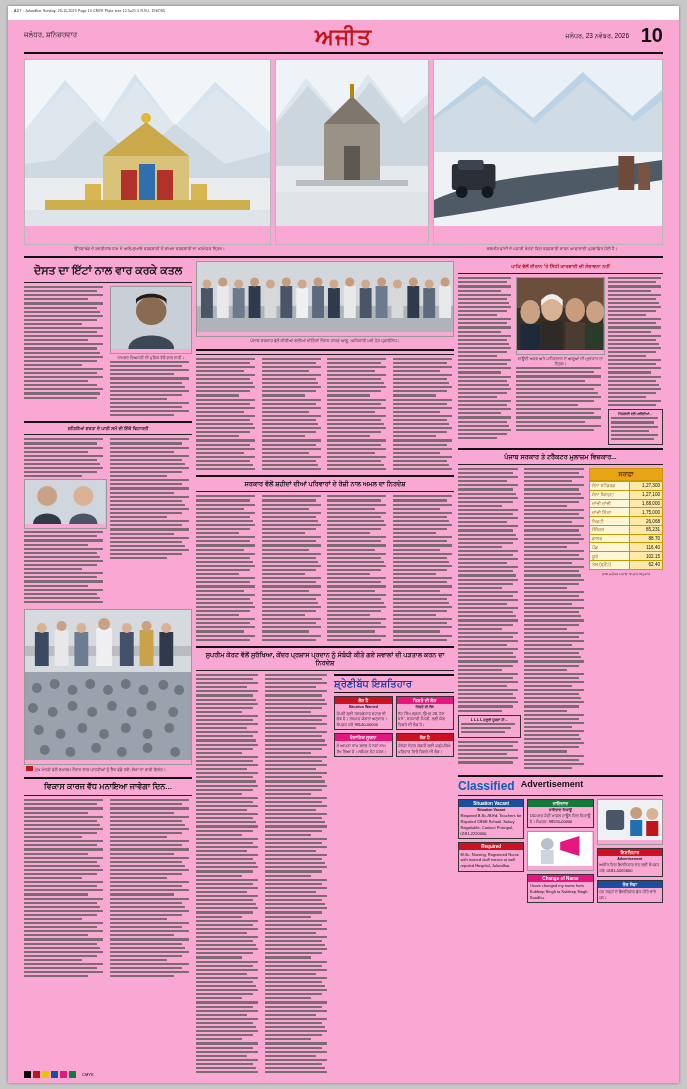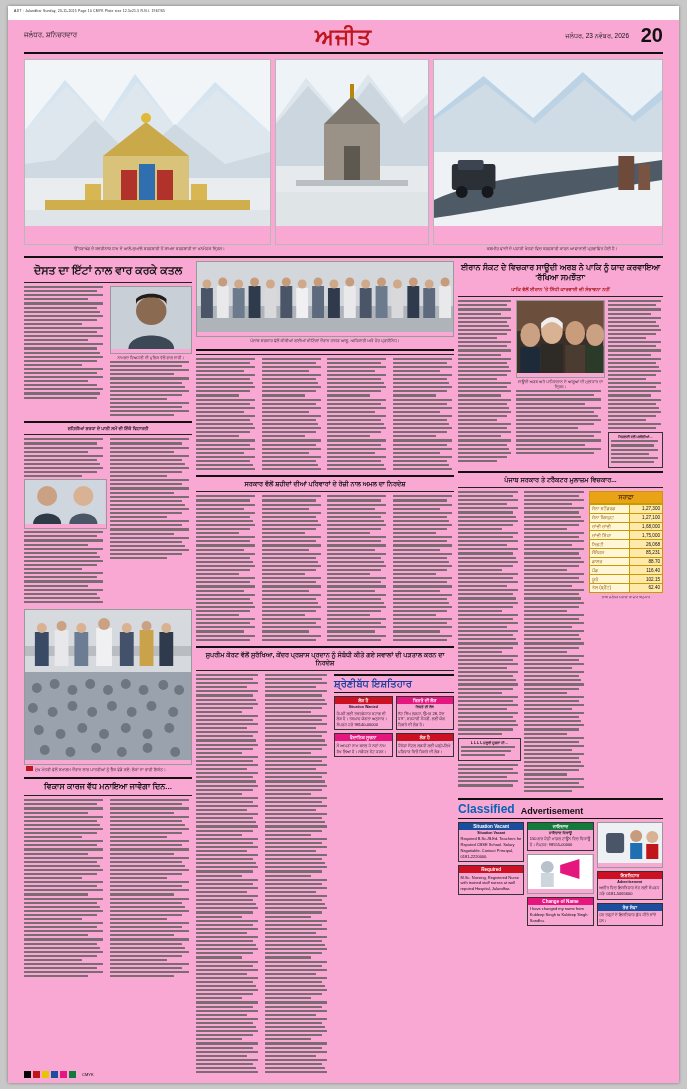--- a/index.html
+++ b/index.html
@@ -33,21 +33,21 @@
   .sub{font-size:4.6px;text-align:center;color:#111;margin:2px 0;font-weight:bold;}
   .kicker{font-size:5px;text-align:center;color:#b01419;font-weight:bold;margin:2px 0;}
   .box{border:1px solid #333;padding:2px;}
   
   .mtable{width:100%;border-collapse:collapse;font-size:4.6px;}
   .mtable td{border:1px solid #c99a00;padding:1.4px 2px;}
   .mtable td.l{background:#fff6d8;color:#8a5a00;}
   .mtable td.r{background:#ffe9a8;text-align:right;color:#111;}
   .gold-head{background:#e8a317;color:#5a2d00;text-align:center;font-size:6px;font-weight:bold;padding:2px;border:1px solid #c99a00;}
   
-  .cls-bar{display:flex;align-items:flex-end;gap:6px;border-top:2px solid #111;border-bottom:1px solid #111;padding:2px 0;}
+  .cls-bar{display:flex;align-items:flex-start;gap:6px;border-top:2px solid #111;border-bottom:1px solid #111;padding:2px 0;}
   .cls-pb{font-size:10px;font-weight:bold;color:#1a3fa0;}
   .cls-en{font-size:12px;font-weight:bold;color:#0b63b5;}
   .cls-en2{font-size:9px;font-weight:bold;color:#111;}
   .cbox{border:1px solid #333;margin-bottom:3px;}
   .cbox .ch{font-size:4.6px;font-weight:bold;text-align:center;color:#fff;padding:1px;}
   .cbox .cb{padding:1.5px;}
   .pinkhead{background:#e5177f;}
   .redh{background:#cc1122;}
   .blueh{background:#1a4fa0;}
   .greenh{background:#127a3a;}
@@ -67,21 +67,21 @@
   <div class="sheet">
 
     <div class="reg-strip">AJIT : Jalandhar   Sunday, 23-11-2025   Page 10   CMYK   Plate size 12.5x21.5   R.N.I. 1967/65</div>
 
     <div class="inner">
 
       <div class="masthead">
         <div class="mh-left">ਜਲੰਧਰ, ਸ਼ਨਿਚਰਵਾਰ</div>
         <div class="mh-logo">ਅਜੀਤ</div>
         <div class="mh-date">ਜਲੰਧਰ, 23 ਨਵੰਬਰ, 2026</div>
-        <div class="mh-pg">20</div>
+        <div class="mh-pg">10</div>
       </div>
 
       <div class="photorow">
         <div class="ph ph1">
           <svg viewBox="0 0 245 166" width="100%" height="166" preserveAspectRatio="none">
             <defs>
                 <linearGradient id="sky1" x1="0" y1="0" x2="0" y2="1">
                   <stop offset="0" stop-color="#cfe0ee"></stop>
                   <stop offset="1" stop-color="#eef4f8"></stop>
                 </linearGradient>
@@ -1015,21 +1015,20 @@
                       </div>
                   </div>
                 </div>
               </div>
             </div>
           </div>
         </div>
 
         <div style="flex:1;">
 
-          <h3 class="head">ਈਰਾਨ ਸੰਕਟ ਦੇ ਵਿਚਕਾਰ ਸਾਊਦੀ ਅਰਬ ਨੇ ਪਾਕਿ ਨੂੰ ਯਾਦ ਕਰਵਾਇਆ 'ਰੱਖਿਆ ਸਮਝੌਤਾ'</h3>
           <div class="kicker">ਪਾਕਿ ਵੱਲੋਂ ਈਰਾਨ 'ਤੇ ਸਿੱਧੀ ਕਾਰਵਾਈ ਦੀ ਸੰਭਾਵਨਾ ਨਹੀਂ</div>
           <div class="hline"></div>
 
           <div style="display:flex;gap:3px;">
             <div style="flex:1;">
               <div class="tline s1"></div>
                 <div class="tline s2"></div>
                 <div class="tline s1"></div>
                 <div class="tline s3"></div>
               <div class="tline s1"></div>

